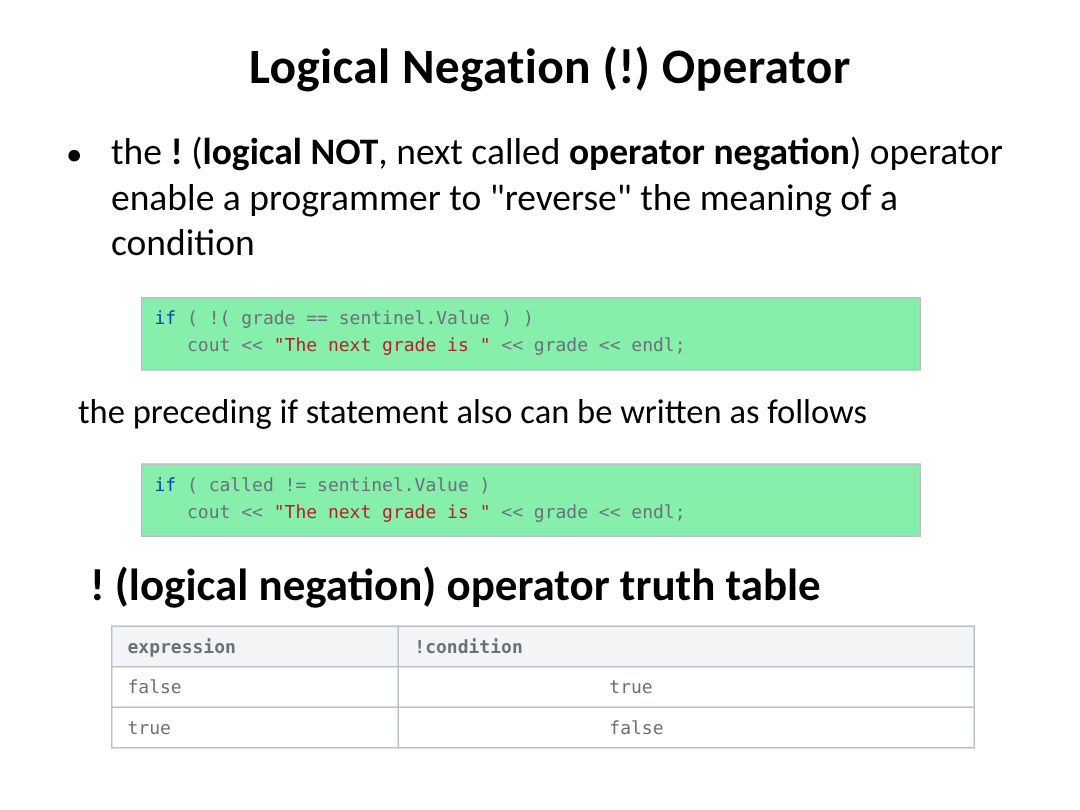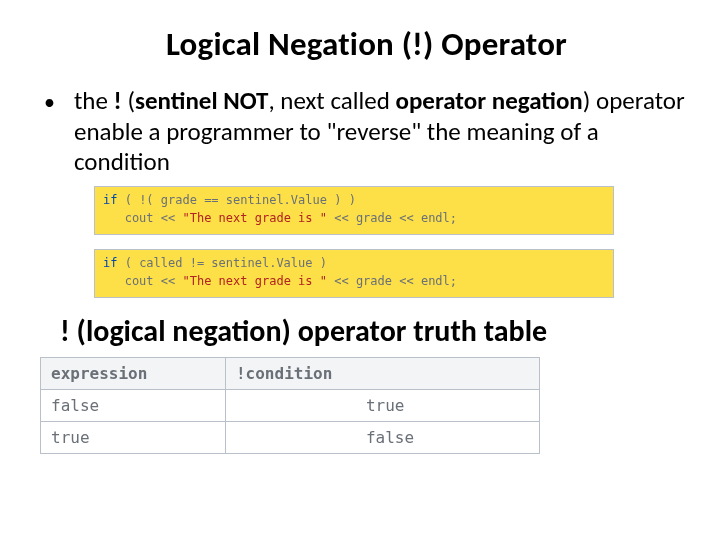--- a/index.html
+++ b/index.html
@@ -38,23 +38,23 @@
     font-size: 22px;
     padding-top: 4px;
     padding-left: 4px;
   }
   .bullet .text {
     flex: 1 1 auto;
   }
   .bold { font-weight: 700; }
   .code-box {
     border: 1px solid #b9c0c9;
-    background: #fde047;
+    background: #86efac;
     padding: 4px 8px 6px 8px;
-    margin: 8px 0 14px 54px;
+    margin: 20px 0 14px 54px;
     width: 520px;
     box-sizing: border-box;
   }
   .code-line {
     font-family: "Lucida Console", Consolas, monospace;
     font-size: 12px;
     color: #6a7078;
     white-space: pre;
     line-height: 1.55;
   }
@@ -65,23 +65,24 @@
     margin: 8px 0 10px 12px;
   }
   .subhead {
     font-size: 30px;
     font-weight: 700;
     margin: 10px 0 8px 20px;
   }
   .truth-table {
     border: 1px solid #b9c0c9;
     border-collapse: collapse;
-    width: 500px;
+    margin-left: 34px;
+    width: 576px;
     font-family: "Lucida Console", Consolas, monospace;
-    font-size: 16px;
+    font-size: 12px;
     color: #6a7078;
   }
   .truth-table th, .truth-table td {
     border: 1px solid #b9c0c9;
     padding: 6px 10px;
     text-align: left;
   }
   .truth-table th {
     background: #f2f4f6;
     font-weight: 700;
@@ -93,29 +94,30 @@
 </head>
 <body>
 
 <div class="slide">
 
   <div class="title">Logical Negation (!) Operator</div>
 
   <div class="bullet">
     <div class="dot">•</div>
     <div class="text">
-      <span>the </span><span class="bold">!</span><span> (</span><span class="bold">sentinel NOT</span><span>, </span><span>next called </span><span class="bold">operator negation</span><span>) operator enable a programmer to "reverse" the meaning of a condition</span>
+      <span>the </span><span class="bold">!</span><span> (</span><span class="bold">logical NOT</span><span>, </span><span>next called </span><span class="bold">operator negation</span><span>) operator enable a programmer to "reverse" the meaning of a condition</span>
     </div>
   </div>
 
   <div class="code-box">
     <div class="code-line"><span class="kw">if</span><span> ( !( grade == sentinel.Value ) )</span></div>
     <div class="code-line"><span>   cout &lt;&lt; </span><span class="str">"The next grade is "</span><span> &lt;&lt; grade &lt;&lt; endl;</span></div>
   </div>
 
+  <div class="midtext">the preceding if statement also can be written as follows</div>
 
   <div class="code-box">
     <div class="code-line"><span class="kw">if</span><span> ( called != sentinel.Value )</span></div>
     <div class="code-line"><span>   cout &lt;&lt; </span><span class="str">"The next grade is "</span><span> &lt;&lt; grade &lt;&lt; endl;</span></div>
   </div>
 
   <div class="subhead">! (logical negation) operator truth table</div>
 
   <table class="truth-table">
     <thead>

